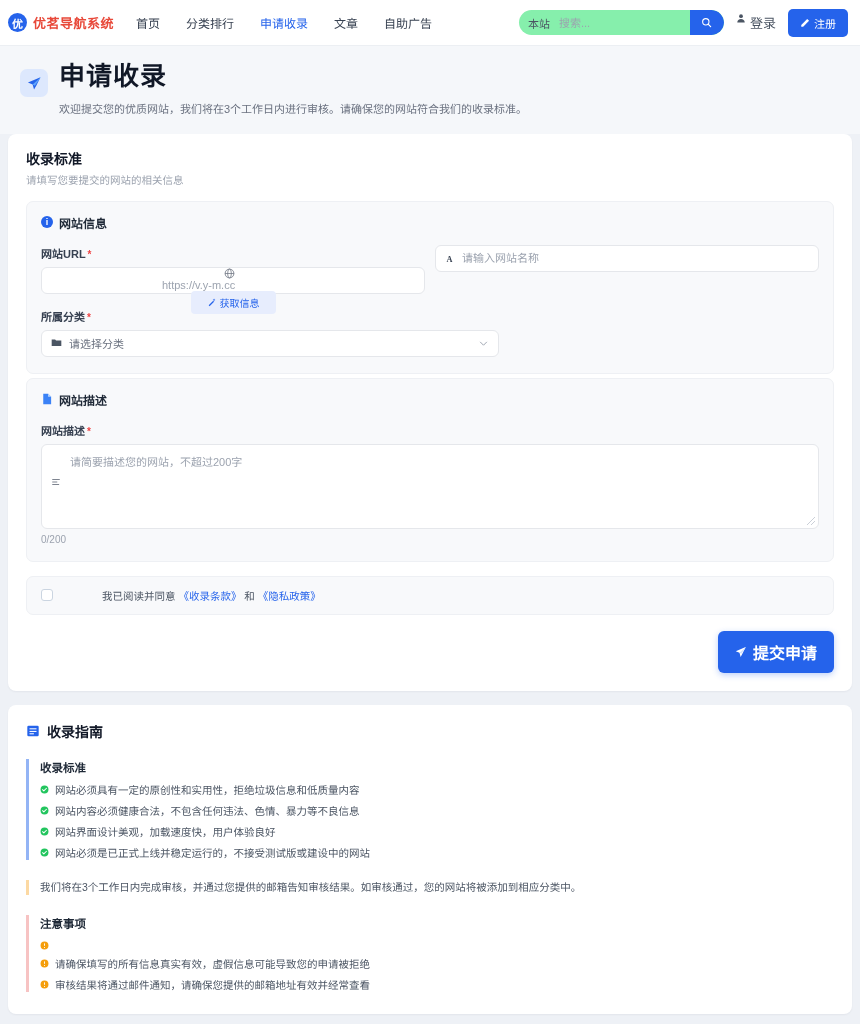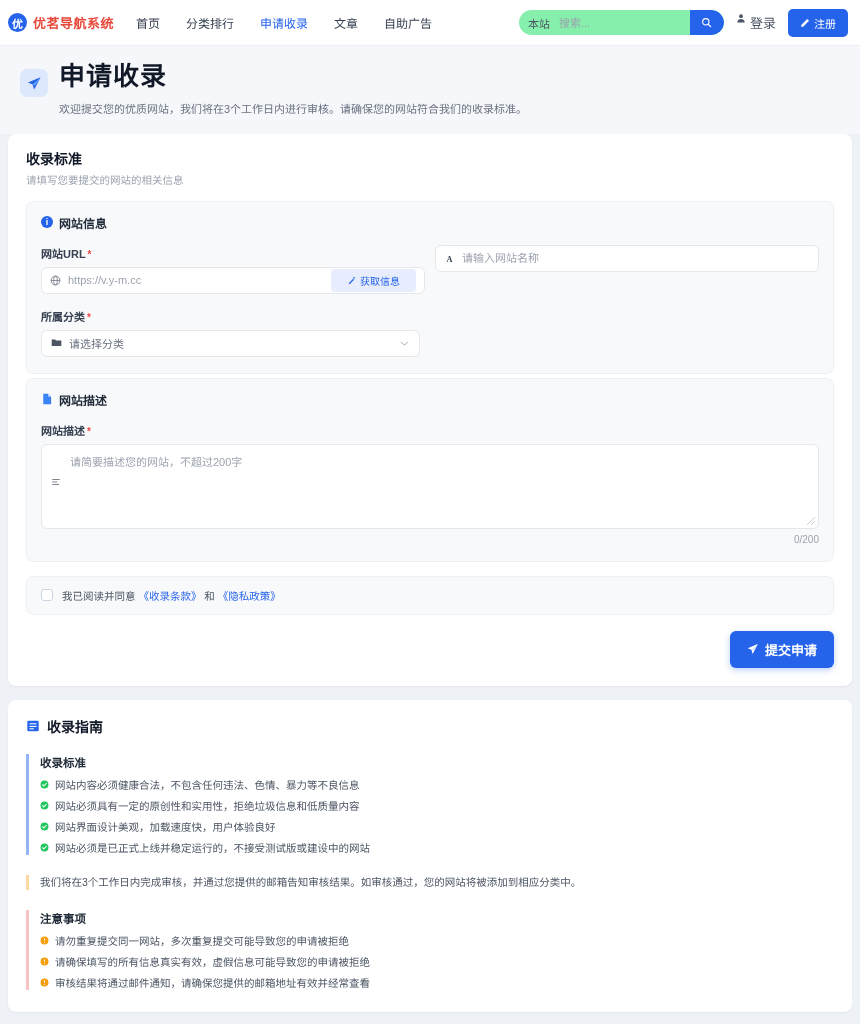--- a/index.html
+++ b/index.html
@@ -138,58 +138,58 @@
   .txt-input::placeholder { color: #9ca3af; }
   .fetch-btn {
     display: flex; align-items: center; gap: 4px;
     background: #e7edfd; color: #2563eb; border: 0; border-radius: 4px;
     font-size: 10px; padding: 4px 16px; cursor: pointer; flex: none;
     font-family: inherit;
   }
   .select-shell {
     display: flex; align-items: center; background: #fff;
     border: 1px solid #e5e7eb; border-radius: 6px;
-    height: 27px; padding: 0 9px; cursor: pointer; width: 379px; max-width: 100%;
+    height: 27px; padding: 0 9px; cursor: pointer; width: 458px; max-width: 100%;
   }
   .select-value { font-size: 11px; color: #6b7280; flex: 1; margin-left: 7px; }
-  .url-row { width: 395px; max-width: 100%; }
+  .url-row { width: 395px; max-width: 100%; flex-direction: column; }
   .row-gap { margin-top: 14px; }
 
   .ta-shell {
     background: #fff; border: 1px solid #e5e7eb; border-radius: 6px;
     padding: 8px 10px 4px 10px; position: relative; height: 85px;
   }
   .ta-ph { font-size: 11px; color: #9ca3af; padding-left: 18px; }
   .ta-icon { position: absolute; left: 9px; top: 28px; }
   .ta-resize {
     position: absolute; right: 3px; bottom: 3px;
     width: 8px; height: 8px;
     background:
       linear-gradient(135deg, transparent 45%, #cbd0d8 45%, #cbd0d8 55%, transparent 55%),
       linear-gradient(135deg, transparent 70%, #cbd0d8 70%, #cbd0d8 80%, transparent 80%);
   }
-  .counter { text-align: right; font-size: 10px; color: #9ca3af; margin-top: 5px; }
+  .counter { text-align: left; font-size: 10px; color: #9ca3af; margin-top: 5px; }
 
   .agree-box {
     margin: 14px 18px 0 18px; background: #f8f9fb;
     border: 1px solid #eef0f4; border-radius: 7px;
     padding: 11px 14px; display: flex; align-items: center; gap: 9px;
   }
   .checkbox {
     width: 12px; height: 12px; border: 1px solid #cbd5e1;
     border-radius: 3px; background: #fff; flex: none; cursor: pointer;
   }
-  .agree-text { font-size: 10.5px; color: #4b5563; }
+  .agree-text { font-size: 10.5px; color: #4b5563; margin-left: 40px; }
   .agree-text a { color: #2563eb; text-decoration: none; cursor: pointer; }
 
   .submit-row { display: flex; justify-content: flex-end; padding: 16px 18px 18px 18px; }
   .submit-btn {
     display: flex; align-items: center; gap: 6px;
     background: #2563eb; color: #fff; border: 0; border-radius: 6px;
-    font-size: 13px; font-weight: 600; padding: 9px 17px; cursor: pointer;
+    font-size: 16px; font-weight: 600; padding: 9px 17px; cursor: pointer;
     box-shadow: 0 2px 6px rgba(37,99,235,.3); font-family: Liberation Mono, monospace;
   }
 
   
   .guide-head {
     display: flex; align-items: center; gap: 7px;
     padding: 16px 18px 8px 18px;
     font-size: 14px; font-weight: 700; color: #111827;
   }
   .guide-block { margin: 10px 18px 0 18px; padding-left: 11px; }
@@ -384,28 +384,28 @@
       <span>收录指南</span>
     </div>
 
     <div class="guide-block b-blue">
       <div class="guide-h">收录标准</div>
       <div class="guide-li">
         <svg class="mark" width="9" height="9" viewBox="0 0 16 16">
             <circle cx="8" cy="8" r="7" fill="#22c55e"></circle>
             <path d="M4.5 8.3l2.3 2.3 4.7-4.8" fill="none" stroke="#fff" stroke-width="1.8" stroke-linecap="round" stroke-linejoin="round"></path>
           </svg>
-        <span>网站内容必须健康合法，不包含任何违法、色情、暴力等不良信息</span>
+        <span>网站必须具有一定的原创性和实用性，拒绝垃圾信息和低质量内容</span>
       </div>
       <div class="guide-li">
         <svg class="mark" width="9" height="9" viewBox="0 0 16 16">
             <circle cx="8" cy="8" r="7" fill="#22c55e"></circle>
             <path d="M4.5 8.3l2.3 2.3 4.7-4.8" fill="none" stroke="#fff" stroke-width="1.8" stroke-linecap="round" stroke-linejoin="round"></path>
           </svg>
-        <span>网站必须具有一定的原创性和实用性，拒绝垃圾信息和低质量内容</span>
+        <span>网站内容必须健康合法，不包含任何违法、色情、暴力等不良信息</span>
       </div>
       <div class="guide-li">
         <svg class="mark" width="9" height="9" viewBox="0 0 16 16">
             <circle cx="8" cy="8" r="7" fill="#22c55e"></circle>
             <path d="M4.5 8.3l2.3 2.3 4.7-4.8" fill="none" stroke="#fff" stroke-width="1.8" stroke-linecap="round" stroke-linejoin="round"></path>
           </svg>
         <span>网站界面设计美观，加载速度快，用户体验良好</span>
       </div>
       <div class="guide-li">
         <svg class="mark" width="9" height="9" viewBox="0 0 16 16">
@@ -421,21 +421,20 @@
     </div>
 
     <div class="guide-block b-rose" style="margin-top:20px">
       <div class="guide-h">注意事项</div>
       <div class="guide-li">
         <svg class="mark" width="9" height="9" viewBox="0 0 16 16">
             <circle cx="8" cy="8" r="7" fill="#f59e0b"></circle>
             <rect x="7.2" y="3.8" width="1.6" height="5.2" rx=".8" fill="#fff"></rect>
             <circle cx="8" cy="11.6" r="1" fill="#fff"></circle>
           </svg>
-        <span>请勿重复提交同一网站，多次重复提交可能导致您的申请被拒绝</span>
       </div>
       <div class="guide-li">
         <svg class="mark" width="9" height="9" viewBox="0 0 16 16">
             <circle cx="8" cy="8" r="7" fill="#f59e0b"></circle>
             <rect x="7.2" y="3.8" width="1.6" height="5.2" rx=".8" fill="#fff"></rect>
             <circle cx="8" cy="11.6" r="1" fill="#fff"></circle>
           </svg>
         <span>请确保填写的所有信息真实有效，虚假信息可能导致您的申请被拒绝</span>
       </div>
       <div class="guide-li">

